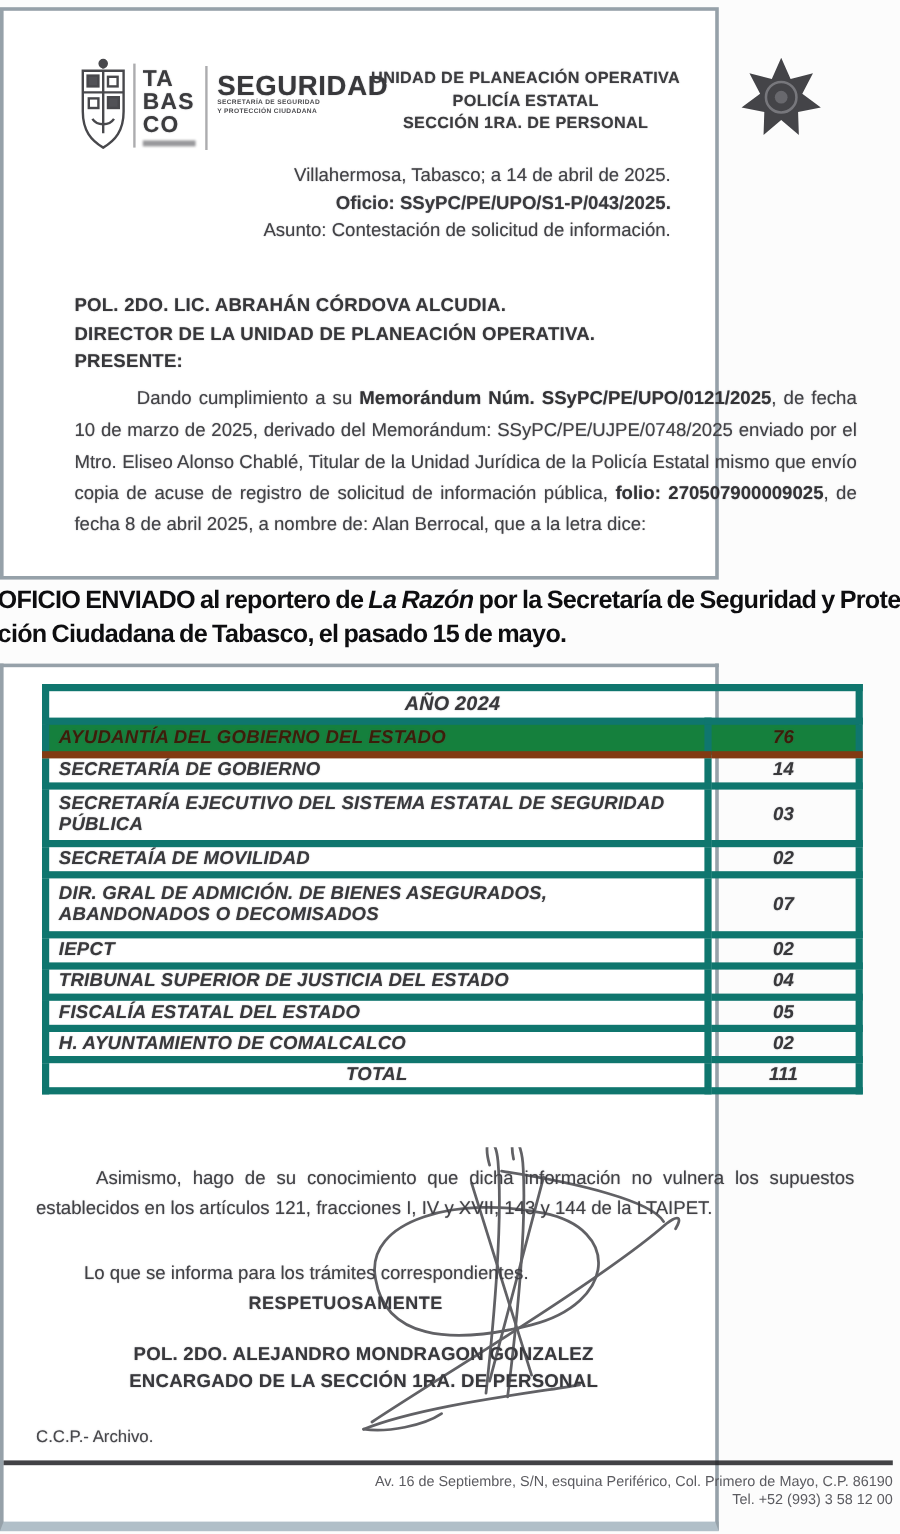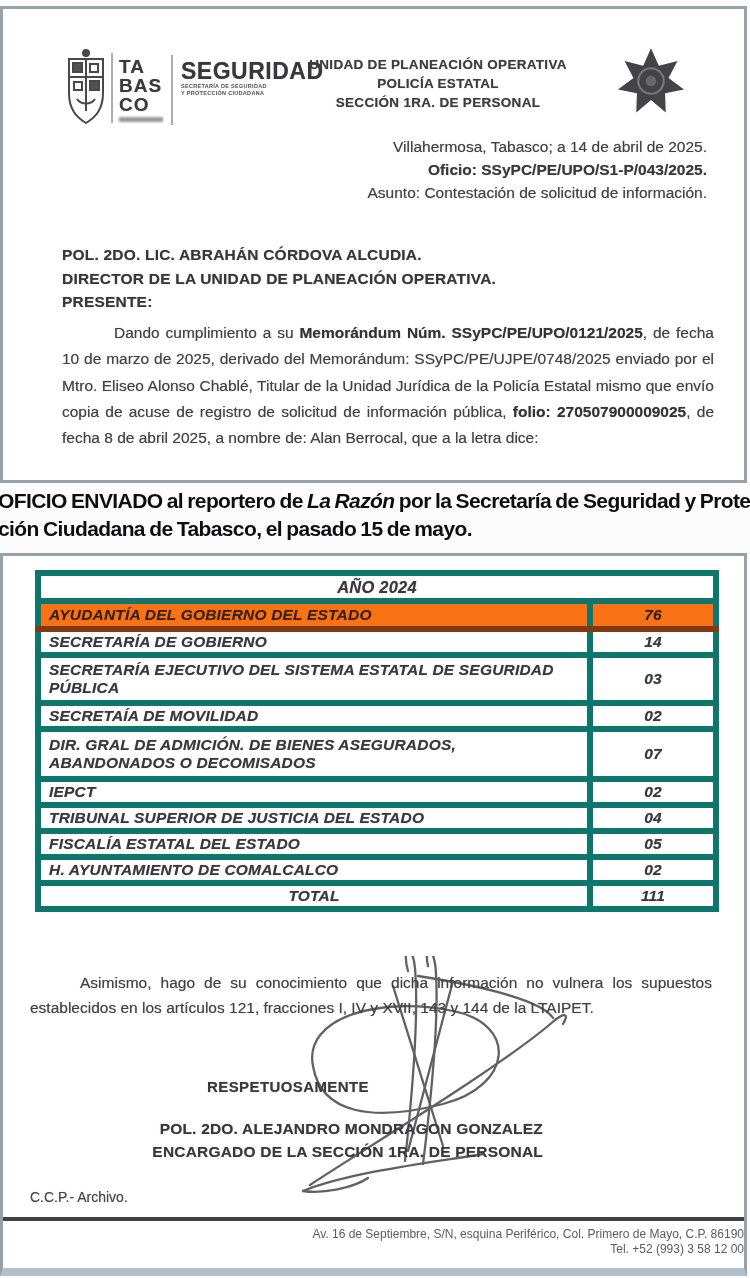--- a/index.html
+++ b/index.html
@@ -2,21 +2,21 @@
 <html><head>
 <meta charset="utf-8">
 <style>
   * { margin:0; padding:0; box-sizing:border-box; }
   html,body { width:750px; height:1278px; }
   body {
     position:relative; overflow:hidden; background:#fcfcfc;
     font-family:"Liberation Sans", sans-serif; color:#3e3e41;
   }
   .panel {
-    position:absolute; left:0; width:747px; background:#ffffff;
+    position:absolute; left:0; width:599px; background:#ffffff;
     border:3px solid #96a1a9;
   }
   #doc1 { top:6px; height:477px; }
   #doc2 { top:553px; height:723px; border-bottom:8px solid #b1bfc8; }
 
   .scan { text-shadow:0 0 1px rgba(85,85,90,.6); }
 
   
   .arms { position:absolute; left:60px; top:38px; filter:blur(.4px); }
   .vdiv { position:absolute; width:2px; background:#6a6a6e; opacity:.55; filter:blur(.4px); }
@@ -67,36 +67,36 @@
     border-collapse:collapse; table-layout:fixed; filter:blur(.25px);
   }
   .ptable td {
     border:6px solid #0f766e; font-style:italic; font-weight:700;
     font-size:15.5px; color:#39393c; padding:1px 8px; letter-spacing:.2px;
   }
   .ptable .c { text-align:center; }
   .ptable .title td { font-size:16.5px; height:28px; }
   .ptable .head td { font-size:16px; height:30px; }
   .ptable .head .qtyhead { font-size:9.5px; line-height:11px; padding:1px 4px; }
-  .ptable .hl td { background:#f97316; color:#3c1e09; border-top-color:#813a12; border-bottom-color:#813a12; }
+  .ptable .hl td { background:#15803d; color:#3c1e09; border-top-color:#813a12; border-bottom-color:#813a12; }
   .r28 td { height:28px; } .r26 td { height:26px; }
   .r48 td { height:48px; } .r50 td { height:50px; }
 
   
   .para2 {
     position:absolute; left:27px; top:414px; width:682px;
     font-size:15.5px; line-height:25px; text-align:justify; text-indent:50px; color:#424246;
   }
   .closing { position:absolute; left:67px; top:497px; font-size:15.5px; color:#424246; }
   .salute {
     position:absolute; left:130px; top:522px; width:310px; text-align:center;
     font-size:15px; font-weight:800; letter-spacing:.4px; color:#3a3a3e;
   }
   .signer {
-    position:absolute; left:60px; top:561px; width:480px; text-align:right;
+    position:absolute; left:60px; top:561px; width:480px; text-align:center;
     font-size:15.5px; font-weight:800; line-height:23px; letter-spacing:.2px; color:#38383c;
   }
   .sig { position:absolute; left:150px; top:400px; opacity:.92; }
   .ccp { position:absolute; left:27px; top:633px; font-size:14px; color:#47474b; }
 
   .footrule {
     position:absolute; left:0; top:661px; width:741px; height:4px;
     background:#222226; opacity:.85; filter:blur(.6px);
   }
   .footer {
@@ -221,20 +221,21 @@
     </tr>
     <tr class="r26">
       <td class="c">TOTAL</td>
       <td class="c">111</td>
     </tr>
   </tbody>
     </table>
 
   <p class="para2 scan">Asimismo, hago de su conocimiento que dicha información no vulnera los supuestos establecidos en los artículos 121, fracciones I, IV y XVII, 143 y 144 de la LTAIPET.</p>
 
+  <div class="closing scan">Lo que se informa para los trámites correspondientes.</div>
 
   <div class="salute scan">RESPETUOSAMENTE</div>
 
   <div class="signer scan">
     <div>POL. 2DO. ALEJANDRO MONDRAGON GONZALEZ</div>
     <div>ENCARGADO DE LA SECCIÓN 1RA. DE PERSONAL</div>
   </div>
 
   <svg class="sig" width="420" height="250" viewBox="0 0 420 250">
     <g fill="none" stroke="#414146" stroke-width="2.3" stroke-linecap="round" opacity=".9">

